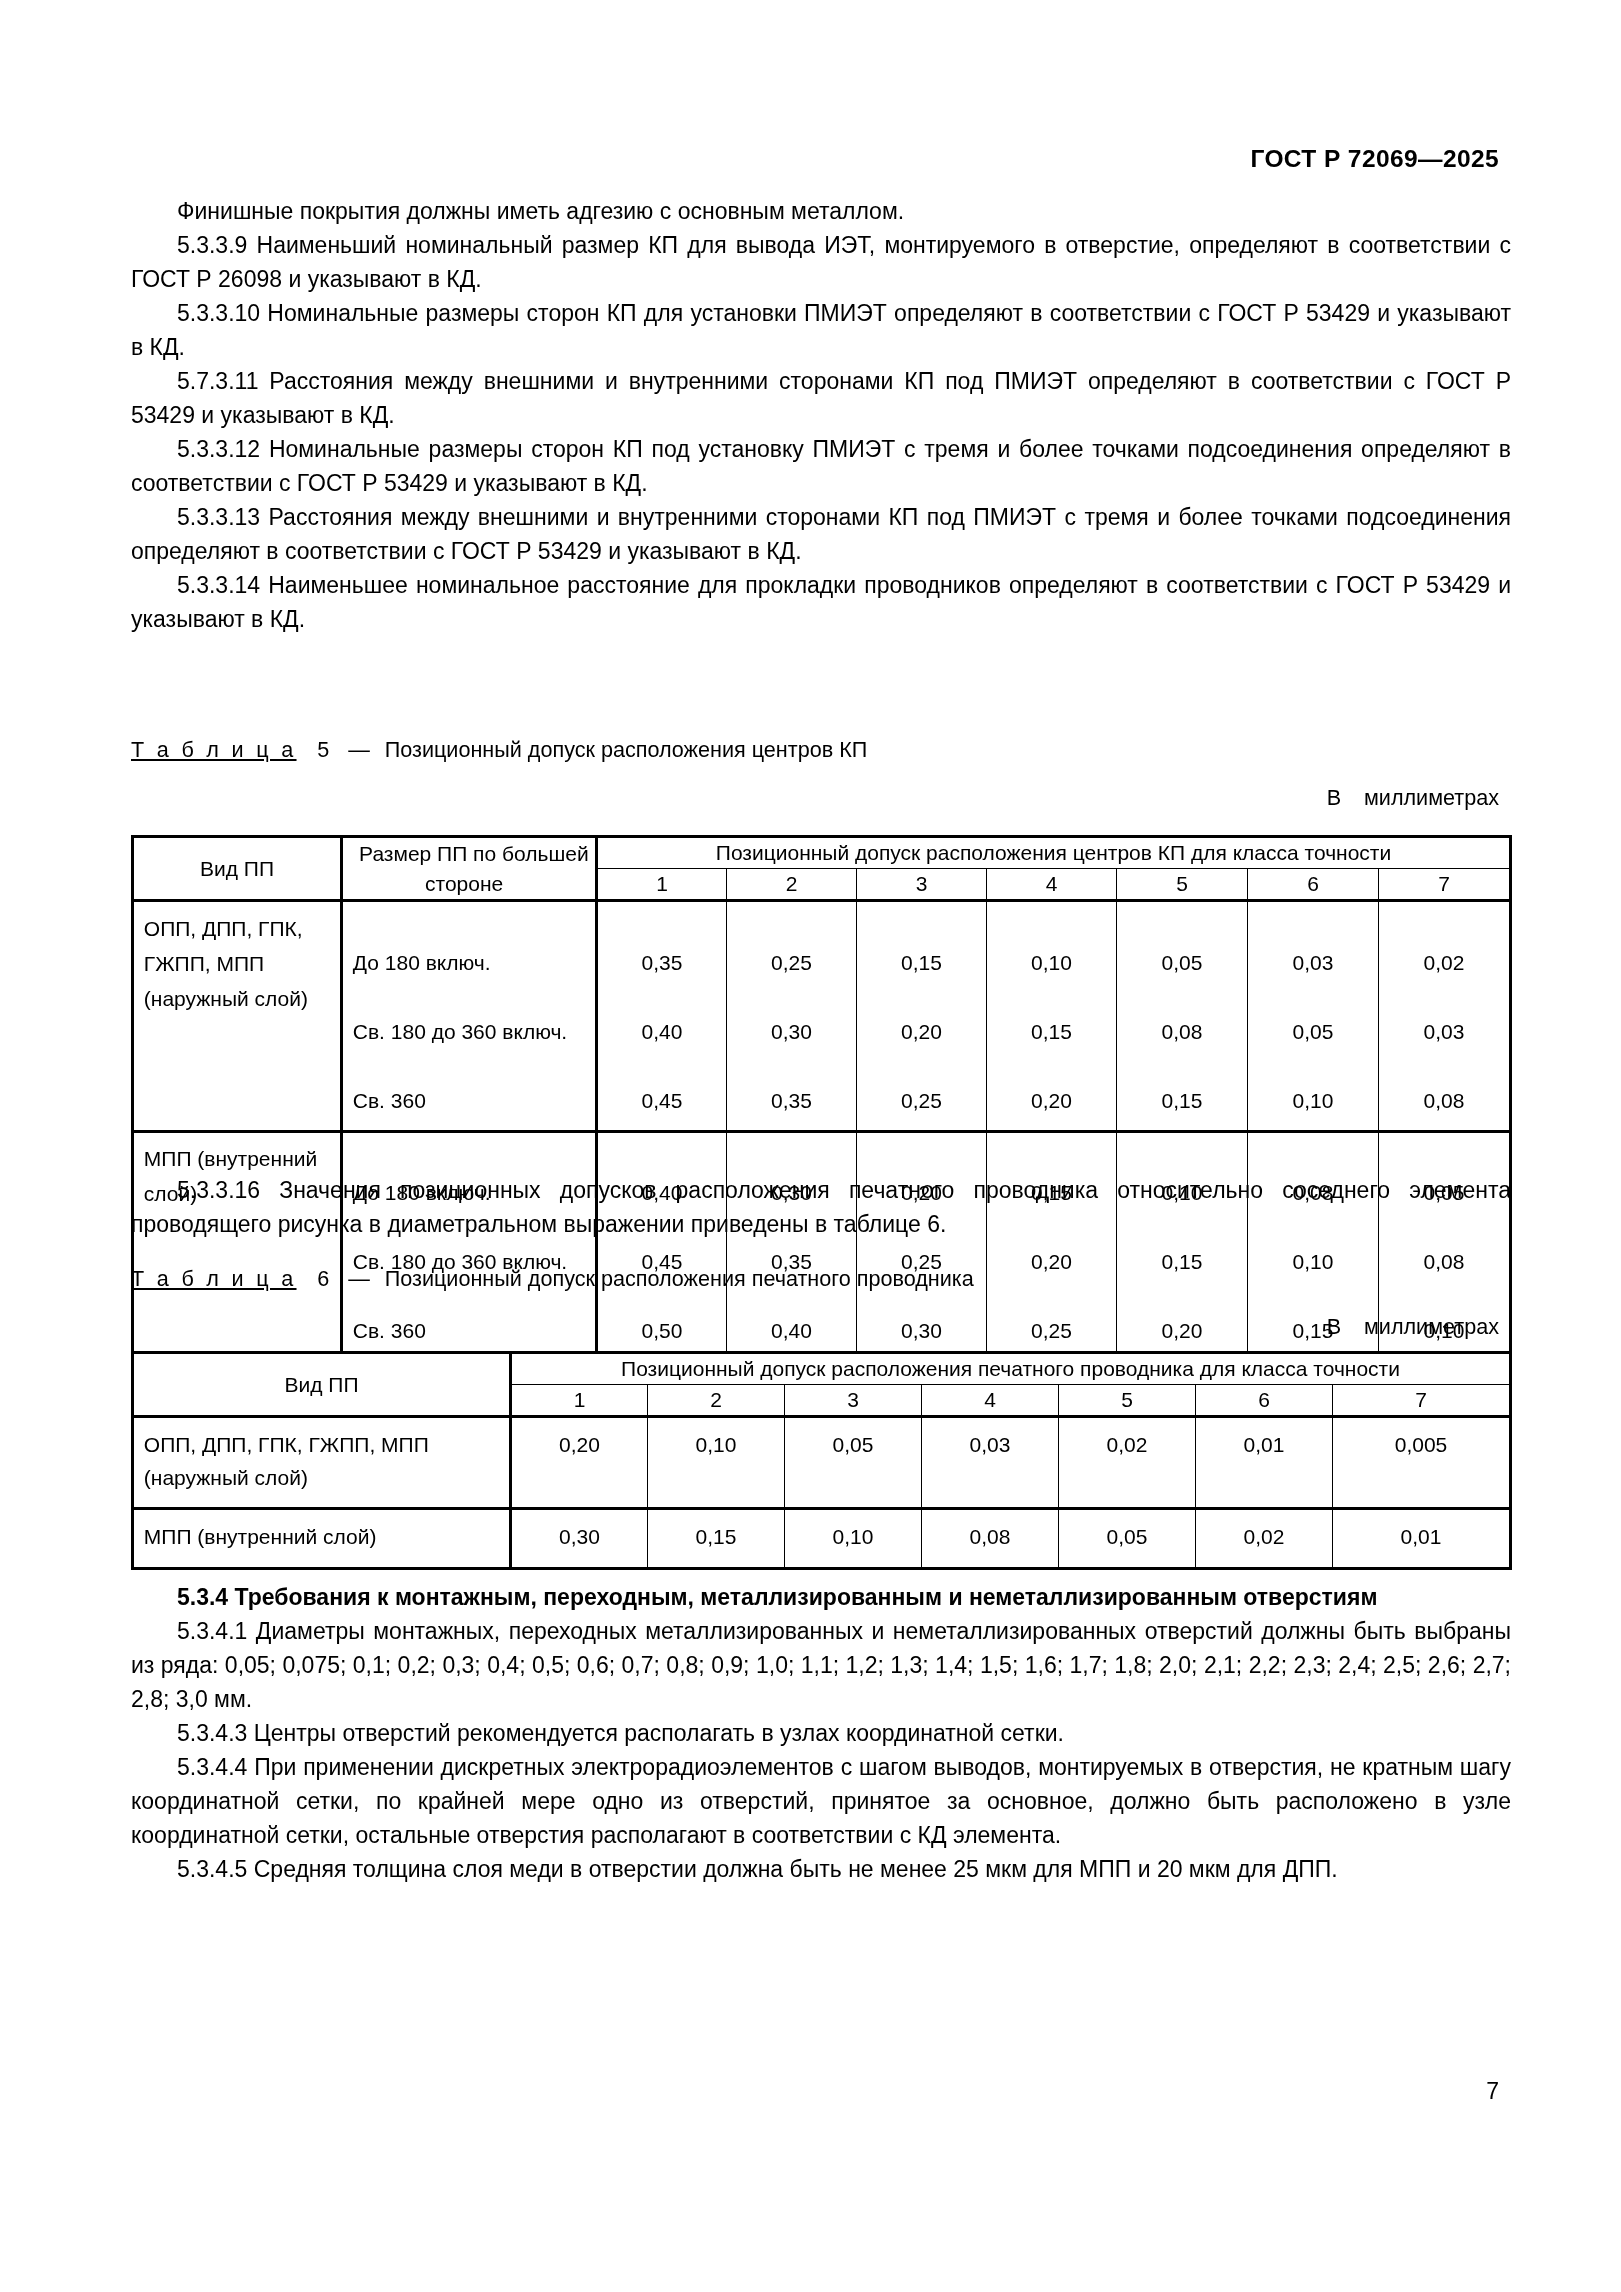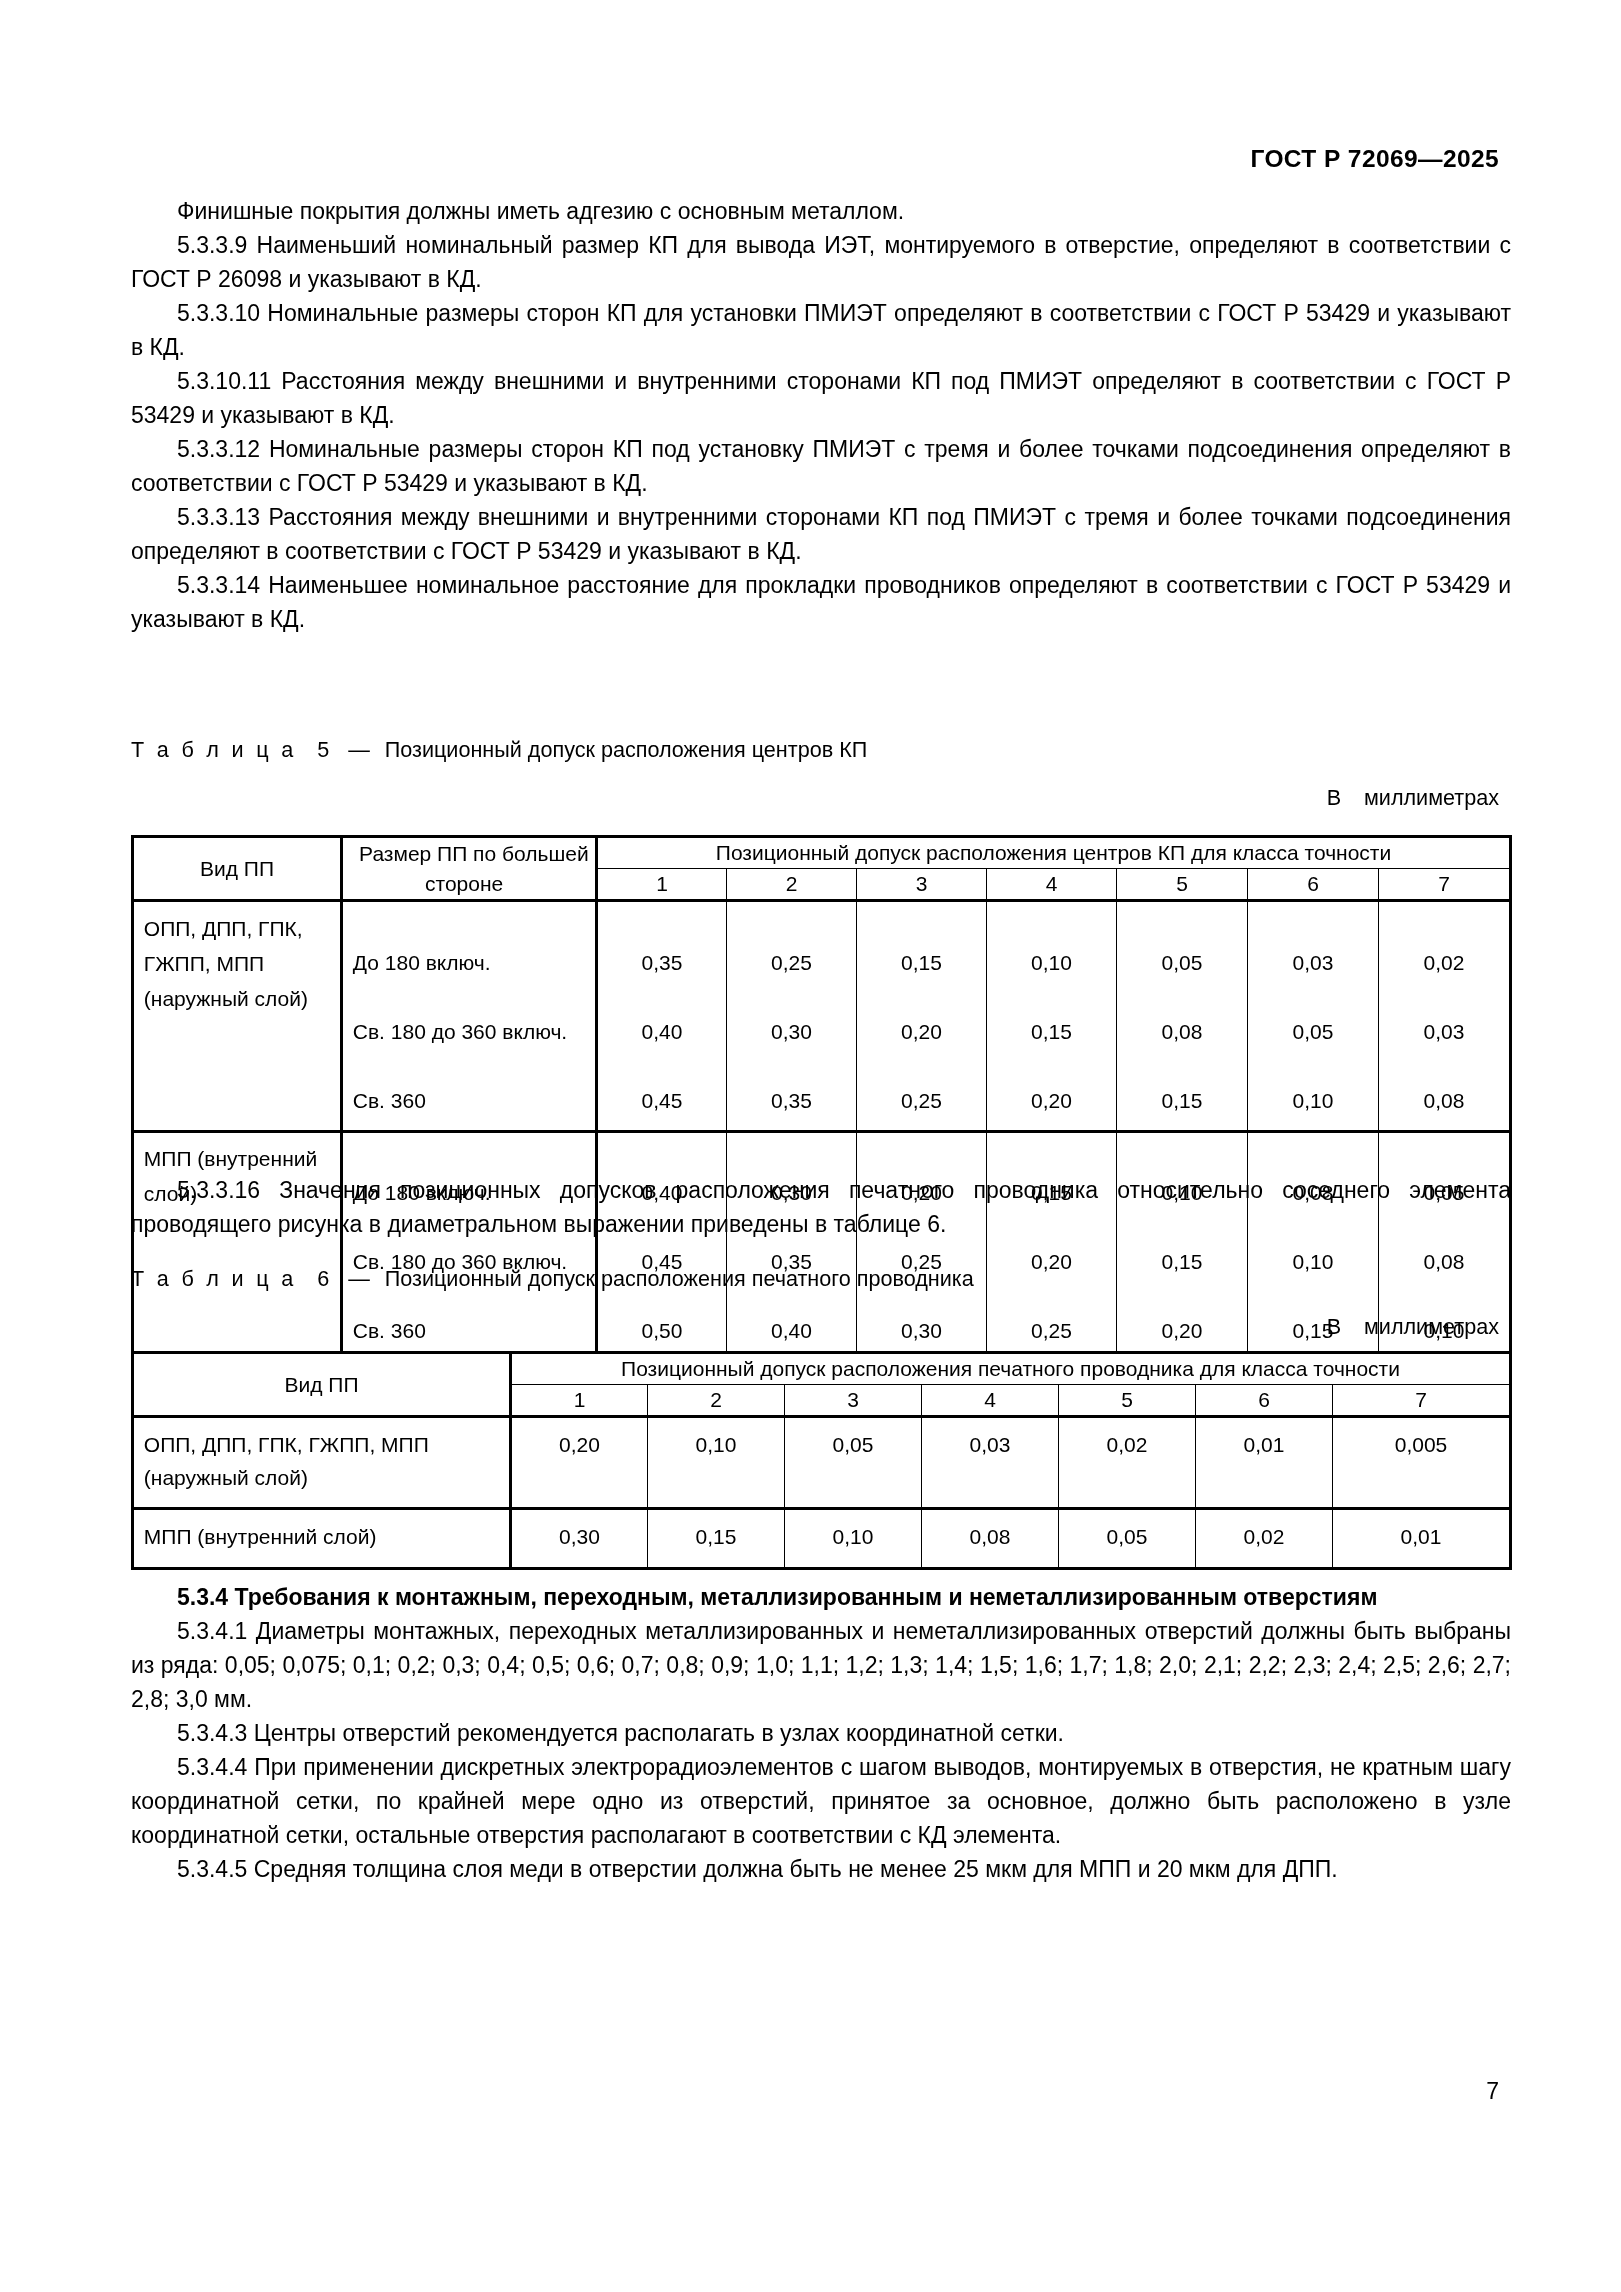--- a/index.html
+++ b/index.html
@@ -61,20 +61,21 @@
 
   
   .tbl-caption {
     position: absolute;
     left: 125px;
     font-size: 21.6px;
     white-space: nowrap;
   }
   .tbl-caption .spaced {
     letter-spacing: 3.3px;
+    text-decoration: underline;
   }
   .units-line {
     position: absolute;
     right: 116px;
     font-size: 21.6px;
     white-space: nowrap;
     margin-left: 36px;
   }
 
   
@@ -148,21 +149,21 @@
 <body>
 
 <div class="page">
 
   <div class="page-header">ГОСТ Р 72069—2025</div>
 
   <div class="body-block" style="top:194px;">
     <p class="para">Финишные покрытия должны иметь адгезию с основным металлом.</p>
     <p class="para">5.3.3.9  Наименьший номинальный размер КП для вывода ИЭТ, монтируемого в отверстие, определяют в соответствии с ГОСТ Р 26098 и указывают в КД.</p>
     <p class="para">5.3.3.10  Номинальные размеры сторон КП для установки ПМИЭТ определяют в соответствии с ГОСТ Р 53429 и указывают в КД.</p>
-    <p class="para">5.3.10.11  Расстояния между внешними и внутренними сторонами КП под ПМИЭТ определяют в соответствии с ГОСТ Р 53429 и указывают в КД.</p>
+    <p class="para">5.7.3.11  Расстояния между внешними и внутренними сторонами КП под ПМИЭТ определяют в соответствии с ГОСТ Р 53429 и указывают в КД.</p>
     <p class="para">5.3.3.12  Номинальные размеры сторон КП под установку ПМИЭТ с тремя и более точками подсоединения определяют в соответствии с ГОСТ Р 53429 и указывают в КД.</p>
     <p class="para">5.3.3.13  Расстояния между внешними и внутренними сторонами КП под ПМИЭТ с тремя и более точками подсоединения определяют в соответствии с ГОСТ Р 53429 и указывают в КД.</p>
     <p class="para">5.3.3.14  Наименьшее номинальное расстояние для прокладки проводников определяют в соответствии с ГОСТ Р 53429 и указывают в КД.</p>
   </div>
 
   <div class="tbl-caption" style="top:737px;">
     <span class="spaced">Т а б л и ц а</span>
     <span style="display:inline-block;width:8.8px;"></span>
     <span>5</span>
     <span style="display:inline-block;width:6.9px;"></span>

